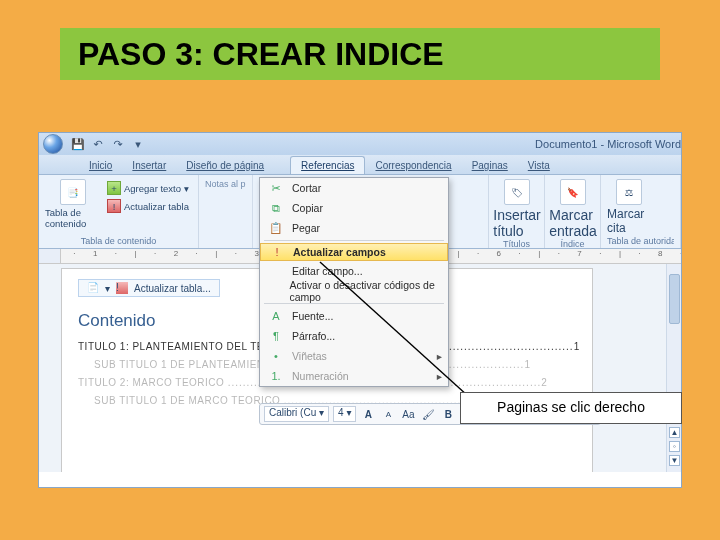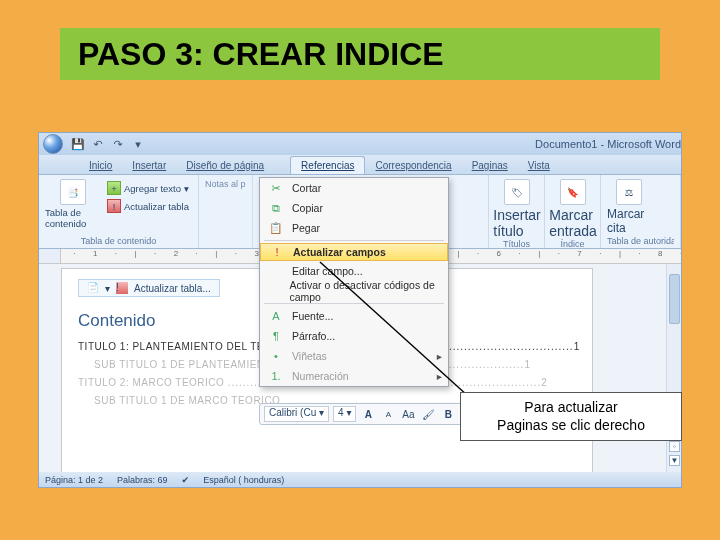--- a/index.html
+++ b/index.html
@@ -178,26 +178,20 @@
       </div>
     </div>
 
     <div class="vscroll">
       <div class="thumb"></div>
       <div class="nav-ic" style="bottom:34px">▲</div>
       <div class="nav-ic" style="bottom:20px">◦</div>
       <div class="nav-ic" style="bottom:6px">▼</div>
     </div>
 
-    <div class="status">
-      <span>Página: 1 de 2</span>
-      <span>Palabras: 69</span>
-      <span>✔</span>
-      <span>Español ( honduras)</span>
-    </div>
 
     <div class="ctx" style="left:220px;top:44px">
       <div class="row">
           <span class="ic">✂</span>
           <span class="txt">Cortar</span>
         </div>
       <div class="row">
           <span class="ic">⧉</span>
           <span class="txt">Copiar</span>
         </div>
@@ -252,21 +246,20 @@
       <span class="b" style="background:#ff0;border:1px solid #cc0">A</span>
       <span class="b" style="color:#c00;text-decoration:underline">A</span>
       <span class="b">⇤</span>
       <span class="b">⇥</span>
       <span class="b">•</span>
     </div>
 
   </div>
 
   <div class="callout" style="left:460px;top:392px;width:222px">
-    <div>Para actualizar</div>
     <div>Paginas se clic derecho</div>
   </div>
 
   <svg class="pointer" style="left:0;top:0" width="720" height="540">
     <line x1="320" y1="262" x2="468" y2="396" stroke="#000" stroke-width="1.4"></line>
   </svg>
 
 </div>
 
 </body></html>

